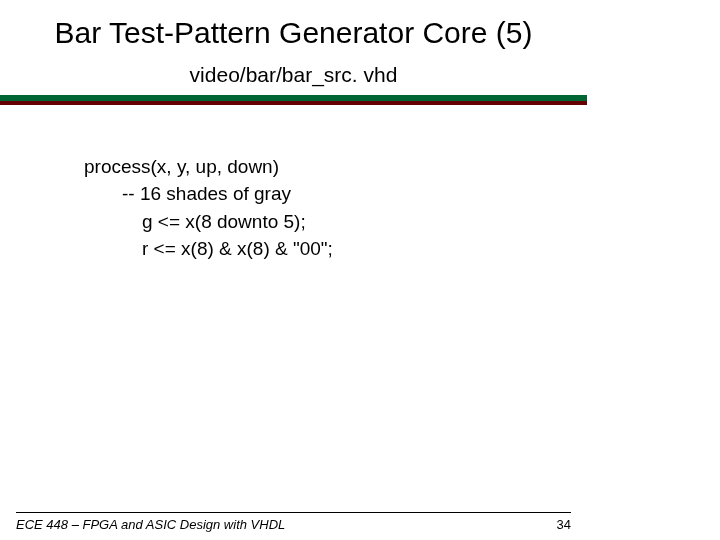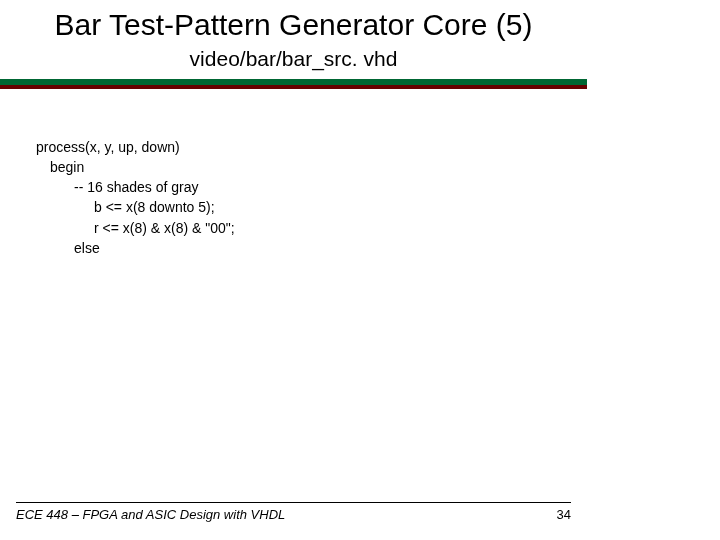--- a/index.html
+++ b/index.html
@@ -1,29 +1,29 @@
 <!DOCTYPE html>
 <html><head>
 <meta charset="utf-8">
 <style>
   * { box-sizing: border-box; margin: 0; padding: 0; }
   html, body { width: 720px; height: 540px; background: #fff; font-family: Arial, Helvetica, sans-serif; color: #000; overflow: hidden; }
-  .slide { width: 587px; height: 540px; position: relative; padding: 0px 0; }
+  .slide { width: 587px; height: 540px; position: relative; padding: 8px 0; }
   .title-block { text-align: center; padding: 0 20px; }
   .title { font-size: 30px; font-weight: normal; color: #000; line-height: 1.15; padding-top: 8px; }
-  .subtitle { font-size: 21px; margin-top: 4px; color: #000; }
+  .subtitle { font-size: 21px; margin-top: 12px; color: #000; }
   .rule-wrap { margin-top: 8px; }
   .rule-green { height: 6px; background: #006633; width: 100%; }
   .rule-maroon { height: 4px; background: #660000; width: 100%; }
-  .body { padding: 48px 4px 0 36px; font-size: 14px; line-height: 1.45; }
+  .body { padding: 48px 4px 0 36px; font-size: 19px; line-height: 1.45; margin-left: 48px; }
   .l0 { padding-left: 0; }
   .l1 { padding-left: 14px; }
   .l2 { padding-left: 38px; }
   .l3 { padding-left: 58px; }
-  .footer { position: absolute; left: 0; right: 0; bottom: 18px; padding: 0 16px; }
+  .footer { position: absolute; left: 0; right: 0; bottom: 8px; padding: 0 16px; }
   .footline { border-top: 1px solid #000; margin-bottom: 4px; }
   .footrow { display: flex; justify-content: space-between; font-size: 13px; font-style: italic; color: #000; }
   .pagenum { font-style: normal; }
 </style>
 </head>
 <body>
 
 <div class="slide">
 
   <div class="title-block">
@@ -31,25 +31,23 @@
     <div class="subtitle">video/bar/bar_src. vhd</div>
   </div>
 
   <div class="rule-wrap">
     <div class="rule-green"></div>
     <div class="rule-maroon"></div>
   </div>
 
   <div class="body">
     <div class="l0">process(x, y, up, down)</div>
-    <div class="l1">begin</div>
     <div class="l2">-- 16 shades of gray</div>
-    <div class="l3">b &lt;= x(8 downto 5);</div>
+    <div class="l3">g &lt;= x(8 downto 5);</div>
     <div class="l3">r &lt;= x(8) &amp; x(8) &amp; "00";</div>
-    <div class="l2">else</div>
   </div>
 
   <div class="footer">
     <div class="footline"></div>
     <div class="footrow">
       <span>ECE 448 – FPGA and ASIC Design with VHDL</span>
       <span class="pagenum">34</span>
     </div>
   </div>
 

